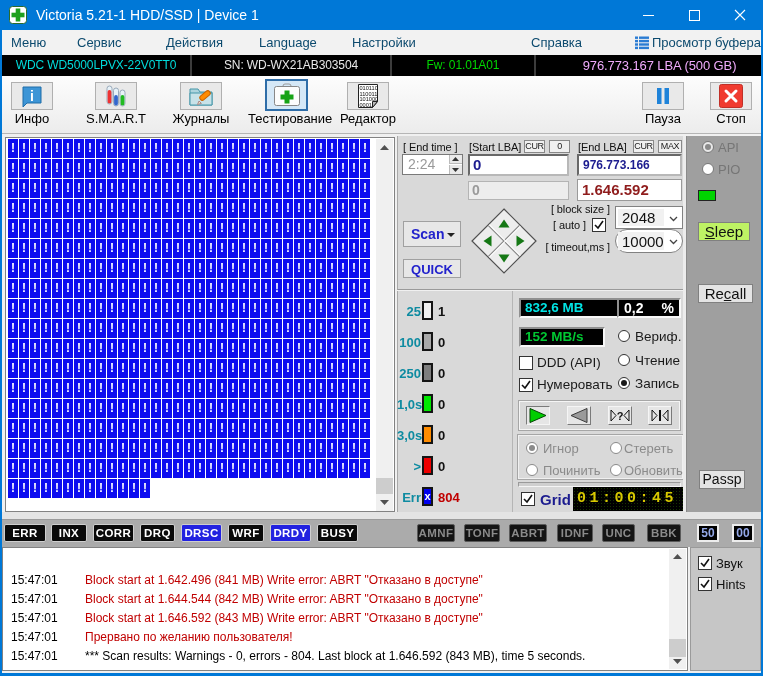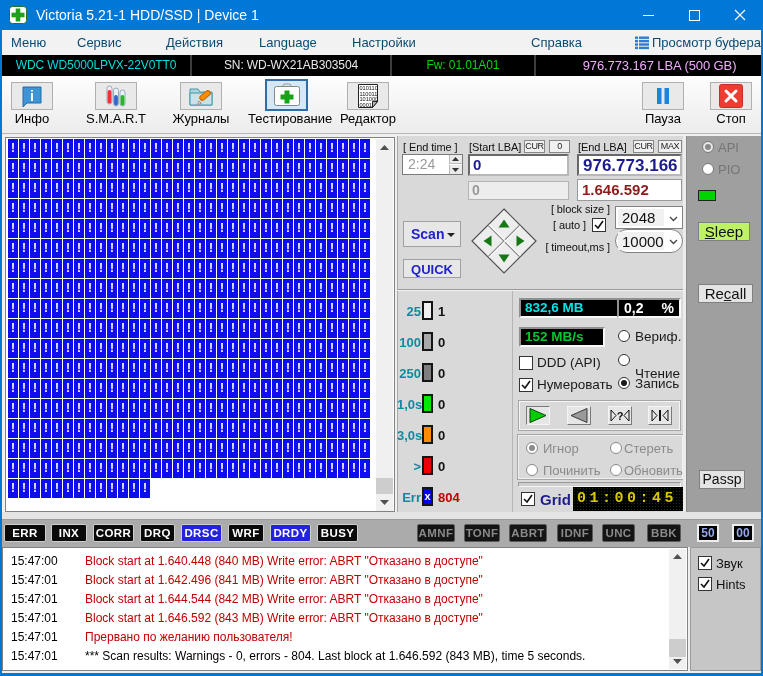--- a/index.html
+++ b/index.html
@@ -234,21 +234,21 @@
         <path d="M0 0 L3.5 4 L7 0 z" fill="#333"></path>
       </svg>
     </div>
 <div class="field" style="left:468px;top:154px;width:101px;height:22px;">
       <span style="position:absolute;left:3px;top:0;line-height:18px;font-size:15px;font-weight:bold;color:#1c1c8f;">0</span>
     </div>
 <div style="position:absolute;left:468px;top:181px;width:101px;height:19px;background:#ededed;border:1px solid #b4b4b4;">
       <span style="position:absolute;left:3px;top:0;line-height:17px;font-size:14px;font-weight:bold;color:#9a9a9a;">0</span>
     </div>
 <div class="field" style="left:577px;top:154px;width:105px;height:22px;">
-      <span style="position:absolute;left:4px;top:0;line-height:19px;font-size:17px;font-weight:bold;color:#1c1c8f;">976.773.166</span>
+      <span style="position:absolute;left:4px;top:0;line-height:19px;font-size:12px;font-weight:bold;color:#1c1c8f;">976.773.166</span>
     </div>
 <div class="field" style="left:577px;top:179px;width:105px;height:22px;border-width:1px;border-color:#9a9a9a;">
       <span style="position:absolute;left:4px;top:0;line-height:20px;font-size:15px;font-weight:bold;color:#8f1c1c;">1.646.592</span>
     </div>
 <div style="position:absolute;left:403px;top:221px;width:58px;height:26px;background:#e7e7e7;border:1px solid #a0a0a0;">
       <span style="position:absolute;left:7px;font-size:14px;font-weight:bold;color:#2222cc;line-height:24px;">Scan</span>
       <svg style="position:absolute;right:5px;top:11px" width="8" height="4" viewBox="0 0 8 4">
         <path d="M0 0 h8 L4 4 z" fill="#222"></path>
       </svg>
     </div>
@@ -326,21 +326,21 @@
 <div class="lcd" style="left:617px;top:298px;width:64px;height:20px;">
       <span style="position:absolute;left:5px;top:0;line-height:16px;font-size:14px;font-weight:bold;color:#fff;">0,2</span>
       <span style="position:absolute;right:5px;top:0;line-height:16px;font-size:14px;font-weight:bold;color:#fff;">%</span>
     </div>
 <div class="lcd" style="left:519px;top:327px;width:86px;height:20px;">
       <span style="position:absolute;left:4px;top:0;line-height:16px;font-size:13.5px;font-weight:bold;color:#00c832;">152 MB/s</span>
     </div>
 <div class="radio" style="left:618px;top:330px;"></div>
     <div class="rlab" style="left:635px;top:329px;">Вериф.</div>
 <div class="radio" style="left:618px;top:354px;"></div>
-    <div class="rlab" style="left:635px;top:366px;text-align:right;">Чтение</div>
+    <div class="rlab" style="left:635px;top:353px;text-align:right;">Чтение</div>
 <div class="radio on" style="left:618px;top:377px;"></div>
     <div class="rlab" style="left:635px;top:376px;">Запись</div>
 <div class="chk" style="left:519px;top:356px;"></div>
     <div class="rlab" style="left:537px;top:355px;">DDD (API)</div>
 <div class="chk" style="left:519px;top:378px;">
       <svg width="12" height="12" viewBox="0 0 12 12">
         <path d="M2 6 L5 9 L10 2" fill="none" stroke="#111" stroke-width="1.6"></path>
       </svg>
     </div>
 <div class="rlab" style="left:537px;top:377px;">Нумеровать</div>
@@ -409,21 +409,20 @@
 <div class="led off" style="left:415px;width:38px;">AMNF</div>
 <div class="led off" style="left:462px;width:36px;">TONF</div>
 <div class="led off" style="left:507px;width:38px;">ABRT</div>
 <div class="led off" style="left:555px;width:36px;">IDNF</div>
 <div class="led off" style="left:600px;width:33px;">UNC</div>
 <div class="led off" style="left:645px;width:34px;">BBK</div>
 <div class="wbox" style="left:695px;">50</div>
 <div class="wbox" style="left:730px;">00</div>
 </div>
 <div id="logarea">
-<div class="ln" style="top:4px"><span class="ts">15:47:00</span><span class="red">Block start at 1.640.448 (840 MB) Write error: ABRT "Отказано в доступе"</span></div>
 <div class="ln" style="top:23px"><span class="ts">15:47:01</span><span class="red">Block start at 1.642.496 (841 MB) Write error: ABRT "Отказано в доступе"</span></div>
 <div class="ln" style="top:42px"><span class="ts">15:47:01</span><span class="red">Block start at 1.644.544 (842 MB) Write error: ABRT "Отказано в доступе"</span></div>
 <div class="ln" style="top:61px"><span class="ts">15:47:01</span><span class="red">Block start at 1.646.592 (843 MB) Write error: ABRT "Отказано в доступе"</span></div>
 <div class="ln" style="top:80px"><span class="ts">15:47:01</span><span class="red">Прервано по желанию пользователя!</span></div>
 <div class="ln" style="top:99px"><span class="ts">15:47:01</span><span class="">*** Scan results: Warnings - 0, errors - 804. Last block at 1.646.592 (843 MB), time 5 seconds.</span></div>
 <div id="hscroll">
 <div class="arr" style="position:absolute;left:0;top:0;width:17px;height:15px;display:flex;align-items:center;justify-content:center;">
           <svg width="9" height="5" viewBox="0 0 9 5">
             <path d="M0 5 L4.5 0 L9 5 z" fill="#505050"></path>
           </svg>

